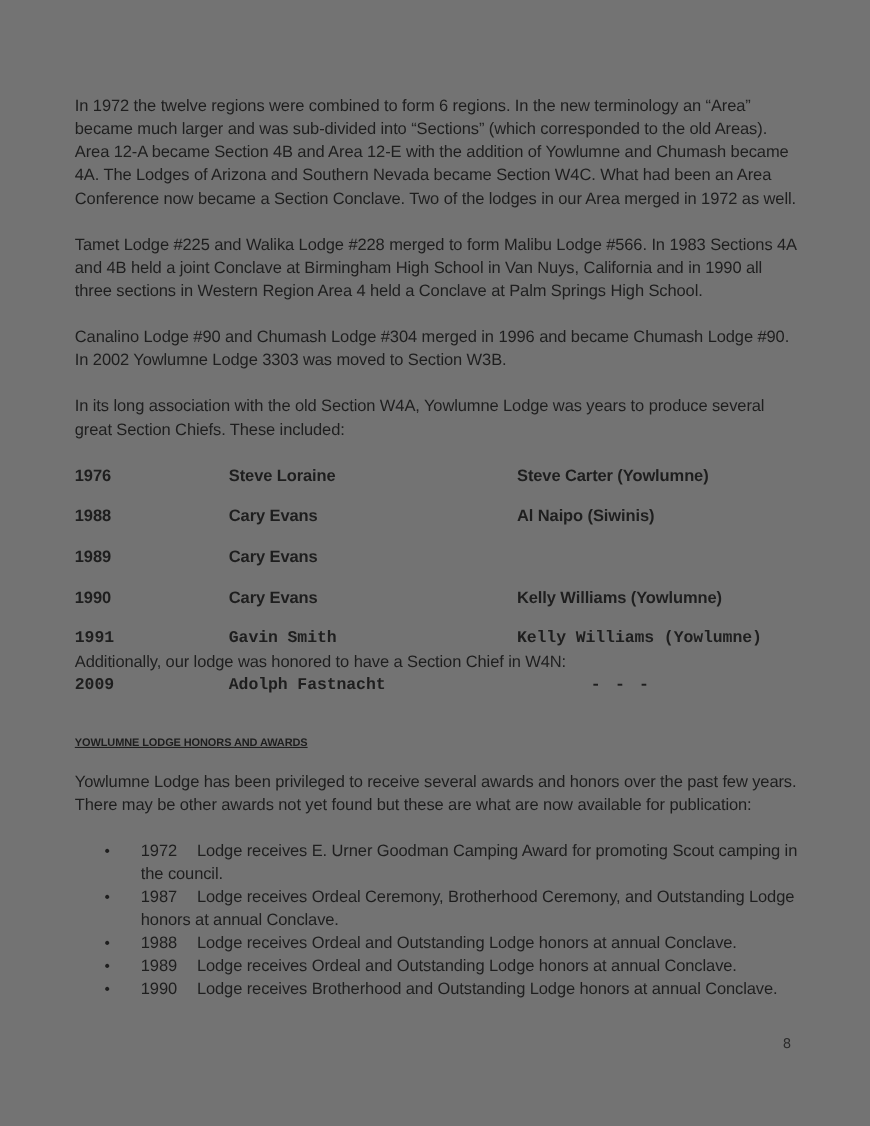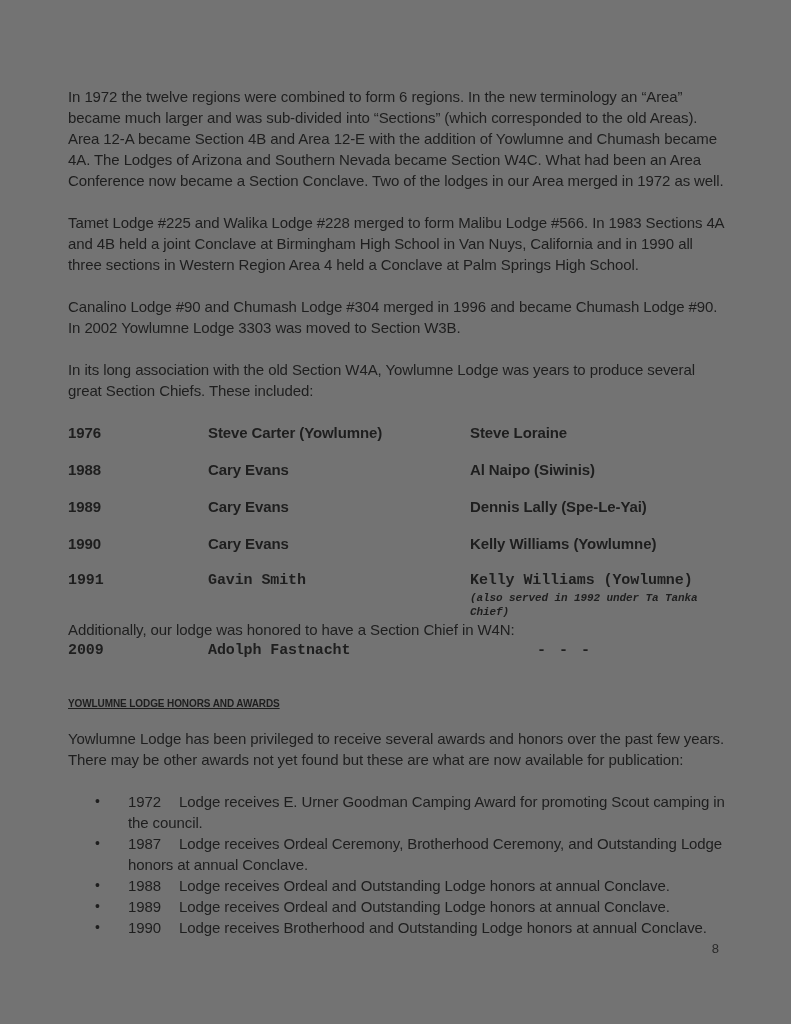--- a/index.html
+++ b/index.html
@@ -74,48 +74,46 @@
   <p class="para">Tamet Lodge #225 and Walika Lodge #228 merged to form Malibu Lodge #566.  In 1983 Sections 4A and 4B held a joint Conclave at Birmingham High School in Van Nuys, California and in 1990 all three sections in Western Region Area 4 held a Conclave at Palm Springs High School.</p>
 
   <p class="para">Canalino Lodge #90 and Chumash Lodge #304 merged in 1996 and became Chumash Lodge #90.  In 2002 Yowlumne Lodge 3303 was moved to Section W3B.</p>
 
   <p class="para">In its long association with the old Section W4A, Yowlumne Lodge was years to produce several great Section Chiefs.  These included:</p>
 
   <div class="chiefs-table">
 
     <div class="trow">
       <span>1976</span>
+      <span>Steve Loraine</span>
       <span>Steve Carter (Yowlumne)</span>
-      <span>Steve Loraine</span>
     </div>
 
     <div class="trow">
       <span>1988</span>
       <span>Cary Evans</span>
       <span>Al Naipo (Siwinis)</span>
     </div>
 
     <div class="trow">
       <span>1989</span>
       <span>Cary Evans</span>
-      <span>Dennis Lally (Spe-Le-Yai)</span>
     </div>
 
     <div class="trow">
       <span>1990</span>
       <span>Cary Evans</span>
       <span>Kelly Williams (Yowlumne)</span>
     </div>
 
     <div class="trow last">
       <span>1991</span>
       <span>Gavin Smith</span>
       <span>
         <span>Kelly Williams (Yowlumne)</span>
-        <div class="note">(also served in 1992 under Ta Tanka Chief)</div>
       </span>
     </div>
   </div>
 
   <p class="para tight">Additionally, our lodge was honored to have a Section Chief in W4N:</p>
 
   <div class="trow last">
     <span>2009</span>
     <span>Adolph Fastnacht</span>
     <span class="dashes">- - -</span>

